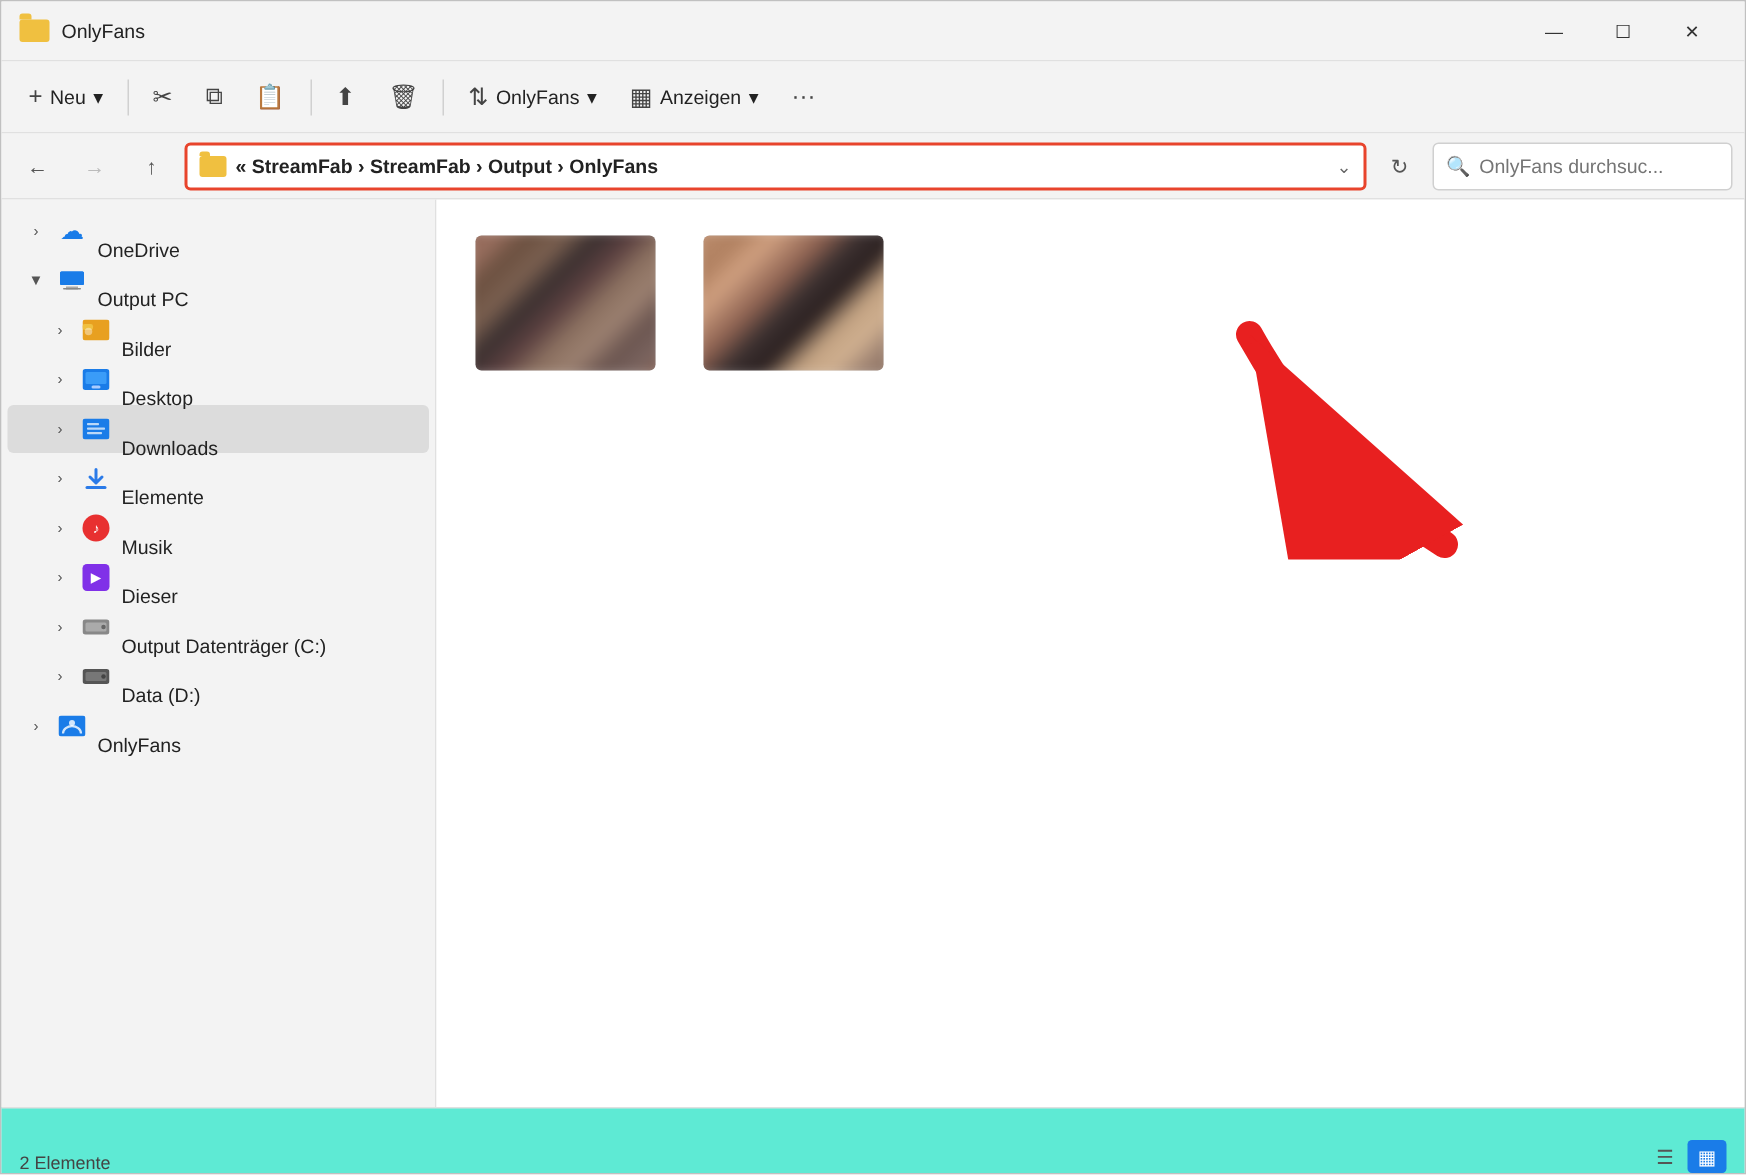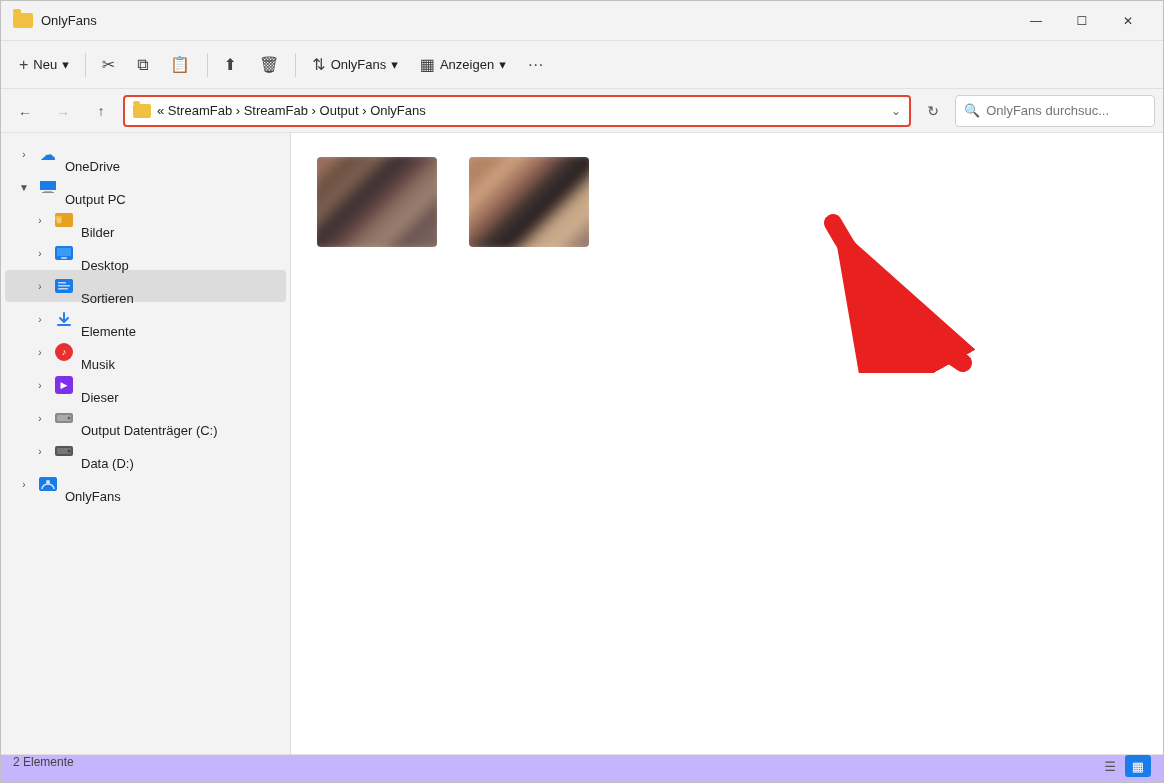--- a/index.html
+++ b/index.html
@@ -177,20 +177,21 @@
       width: 7px;
       height: 3px;
       background: #f0c040;
       border-radius: 2px 2px 0 0;
     }
 
     .address-text {
       font-size: 13px;
       color: #222;
       flex: 1;
+      font-weight: bold;
     }
 
     .address-chevron {
       color: #666;
       font-size: 12px;
     }
 
     .address-refresh {
       width: 32px;
       height: 32px;
@@ -381,25 +382,25 @@
         #3B3030 50%, #2B2020 60%,
         #C0A080 70%, #D0B090 80%,
         #9B8070 90%, #8B7060 100%
       );
       filter: blur(4px);
       transform: scale(1.1);
     }
 
     
     .status-bar {
-      height: 28px;
-      background: #c4b5fd;
+      height: 44px;
+      background: #5eead4;
       border-top: 1px solid #e0e0e0;
       display: flex;
-      align-items: flex-start;
+      align-items: flex-end;
       padding: 0 12px;
       gap: 8px;
       flex-shrink: 0;
     }
 
     .status-text {
       font-size: 12px;
       color: #444;
       flex: 1;
     }
@@ -569,21 +570,21 @@
       <div class="sidebar-item active" style="padding-left: 28px;">
         <span class="sidebar-chevron">›</span>
         <div class="sidebar-item-icon">
           <svg width="18" height="14" viewBox="0 0 18 14" fill="none">
             <rect width="18" height="14" rx="2" fill="#1a7ce8"></rect>
             <rect x="3" y="3" width="8" height="1.5" rx="0.5" fill="#fff" opacity="0.7"></rect>
             <rect x="3" y="6" width="12" height="1.5" rx="0.5" fill="#fff" opacity="0.7"></rect>
             <rect x="3" y="9" width="10" height="1.5" rx="0.5" fill="#fff" opacity="0.7"></rect>
           </svg>
         </div>
-        <span class="sidebar-label">Sortieren</span>
+        <span class="sidebar-label">Downloads</span>
       </div>
 
       <div class="sidebar-item" style="padding-left: 28px;">
         <span class="sidebar-chevron">›</span>
         <div class="sidebar-item-icon">
           <svg width="18" height="18" viewBox="0 0 18 18" fill="none">
             <path d="M9 3v9M5 8l4 4 4-4" stroke="#2a7ae8" stroke-width="2" stroke-linecap="round" stroke-linejoin="round"></path>
             <rect x="2" y="14" width="14" height="2" rx="1" fill="#2a7ae8"></rect>
           </svg>
         </div>

